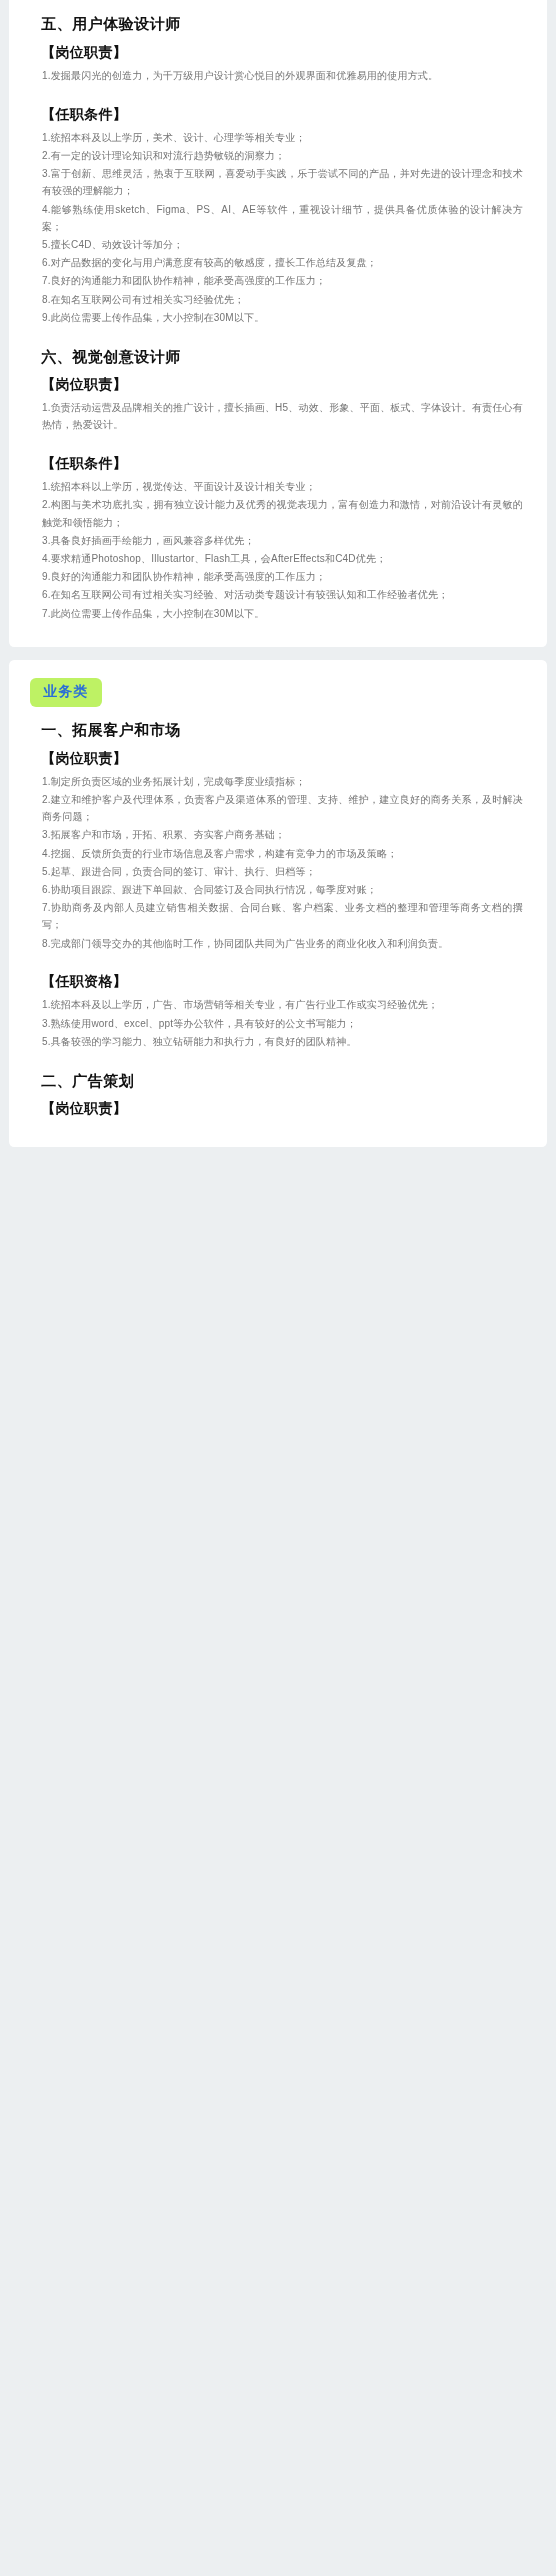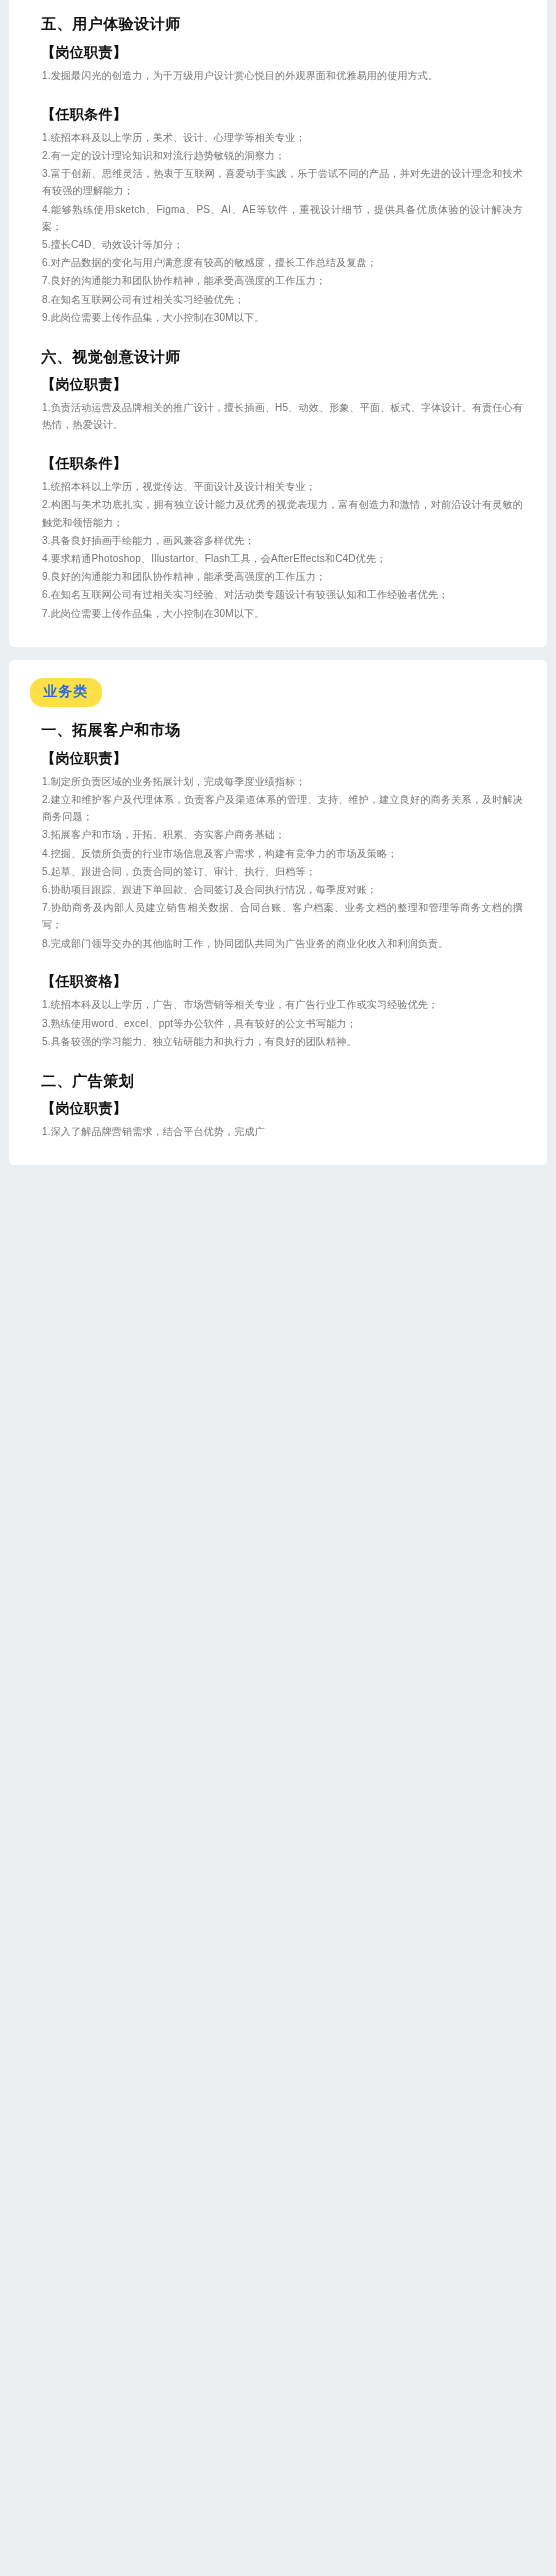--- a/index.html
+++ b/index.html
@@ -25,27 +25,27 @@
     box-sizing: border-box;
     padding: 17.5px 20.6px 24px 20.6px;
   }
   .card.first {
     margin-top: 0;
     padding-top: 13.4px;
     border-radius: 0 0 5.2px 5.2px;
   }
   .section-badge {
     display: inline-block;
-    background: #fde047;
+    background: #bef264;
     color: #2b6fd6;
     font-size: 14px;
     font-weight: bold;
     letter-spacing: 1px;
     padding: 5.7px 13.4px;
-    border-radius: 13px;
+    border-radius: 6px;
     margin-bottom: 14.4px;
   }
   .job-title {
     font-size: 15px;
     font-weight: bold;
     color: #111111;
     margin: 0 0 9.3px 11.3px;
     letter-spacing: 0.5px;
   }
   .job-title.top {
@@ -140,18 +140,17 @@
     <div class="sub-head">【任职资格】</div>
     <div class="line">1.统招本科及以上学历，广告、市场营销等相关专业，有广告行业工作或实习经验优先；</div>
     <div class="line">3.熟练使用word、excel、ppt等办公软件，具有较好的公文书写能力；</div>
     <div class="line">5.具备较强的学习能力、独立钻研能力和执行力，有良好的团队精神。</div>
 
     <div class="big-gap"></div>
 
     <div class="job-title">二、广告策划</div>
 
     <div class="sub-head">【岗位职责】</div>
-    <div class="line">1.深入了解品牌营销需求，结合平台优势，完成广</div>
 
   </div>
 
 </div>
 
 
 </body></html>

